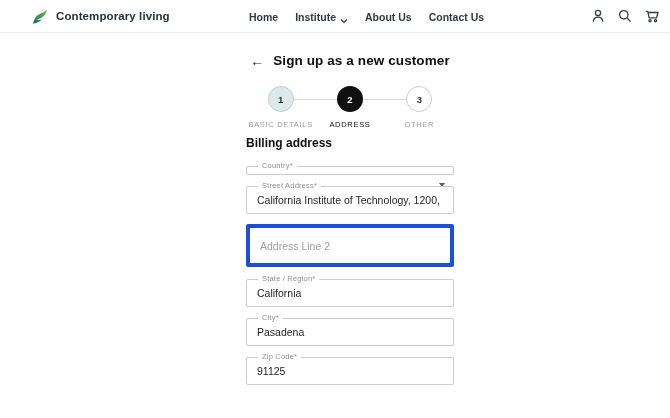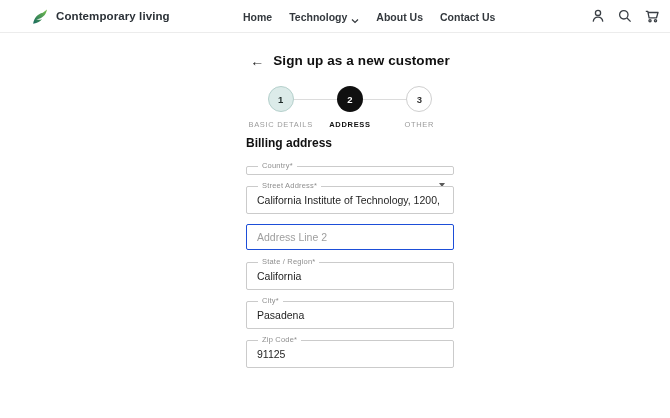--- a/index.html
+++ b/index.html
@@ -21,21 +21,21 @@
     border-bottom: 1px solid #ececec;
     position: relative;
     background: #fff;
   }
   .brand { display: flex; align-items: center; gap: 7px; cursor: pointer; }
   .brand-name {
     font-size: 11.5px; font-weight: 700; color: #2b3137; letter-spacing: .1px;
     white-space: nowrap;
   }
   .main-nav {
-    position: absolute; left: 243px; top: 0; height: 33px;
+    position: absolute; left: 249px; top: 0; height: 33px;
     display: flex; align-items: center; gap: 17px;
   }
   .nav-link {
     font-size: 10.5px; font-weight: 700; color: #33383d;
     display: flex; align-items: center; gap: 4px;
     cursor: pointer; white-space: nowrap;
   }
   .header-icons { margin-left: auto; display: flex; align-items: center; gap: 11px; }
   .hicon { width: 16px; height: 16px; display: block; cursor: pointer; }
 
@@ -61,21 +61,21 @@
     display: flex; align-items: center; justify-content: center;
     font-size: 9.5px; font-weight: 700; background: #fff; cursor: pointer;
   }
   .step1 .step-circle { background: #dcebe9; border: 1px solid #b5d0cc; color: #1e2a28; }
   .step2 .step-circle { background: #101010; color: #ffffff; }
   .step3 .step-circle { background: #ffffff; border: 1px solid #cfcfcf; color: #333; }
   .step-label {
     margin-top: 8px; font-size: 7.5px; letter-spacing: .7px;
     color: #9b9b9b; white-space: nowrap;
   }
-  .step2 .step-label { color: #101010; font-weight: 700; }
+  .step2 .step-label { color: #101010; font-weight: 400; }
 
   
   .section-title { margin-top: 7px; font-size: 12px; font-weight: 700; color: #101010; }
   .fields { margin-top: 12px; }
 
   fieldset.field {
     min-inline-size: 0;
     border: 1px solid #cbcbcb; border-radius: 2px;
     margin: 0 0 7px 0; padding: 0 10px 4px 10px;
     position: relative; background: #fff;
@@ -90,22 +90,22 @@
     font-family: inherit; padding: 1px 0 3px 0;
     white-space: nowrap; overflow: hidden;
   }
   .select-caret {
     position: absolute; right: 8px; top: 13px;
     width: 0; height: 0;
     border-left: 3.5px solid transparent; border-right: 3.5px solid transparent;
     border-top: 4px solid #5a5a5a;
   }
   .field-plain {
-    border: 1px solid #1d4ed8; border-radius: 2px;
-    height: 26px; margin: 10px 0 8px 0;
+    border: 4px solid #1d4ed8; border-radius: 2px;
+    height: 43px; margin: 10px 0 8px 0;
     display: flex; align-items: center; padding: 0 10px;
     background: #fff;
   }
   .field-plain .field-input { padding: 0; }
   .field-input::placeholder { color: #9e9e9e; opacity: 1; }
 </style>
 </head>
 <body>
 
 <header class="site-header">
@@ -122,21 +122,21 @@
       </svg>
     </span>
     <span class="brand-name">Contemporary living</span>
   </div>
 
   <nav class="main-nav">
     <span class="nav-link">
       <span>Home</span>
     </span>
     <span class="nav-link">
-      <span>Technology</span>
+      <span>Institute</span>
       <span style="display:block;width:8px;height:6px;">
         <svg width="8" height="6" viewBox="0 0 8 6">
             <polyline points="1,1.5 4,4.5 7,1.5" fill="none" stroke="#33383d" stroke-width="1.2"></polyline>
           </svg>
       </span>
     </span>
     <span class="nav-link">
       <span>About Us</span>
     </span>
     <span class="nav-link">

